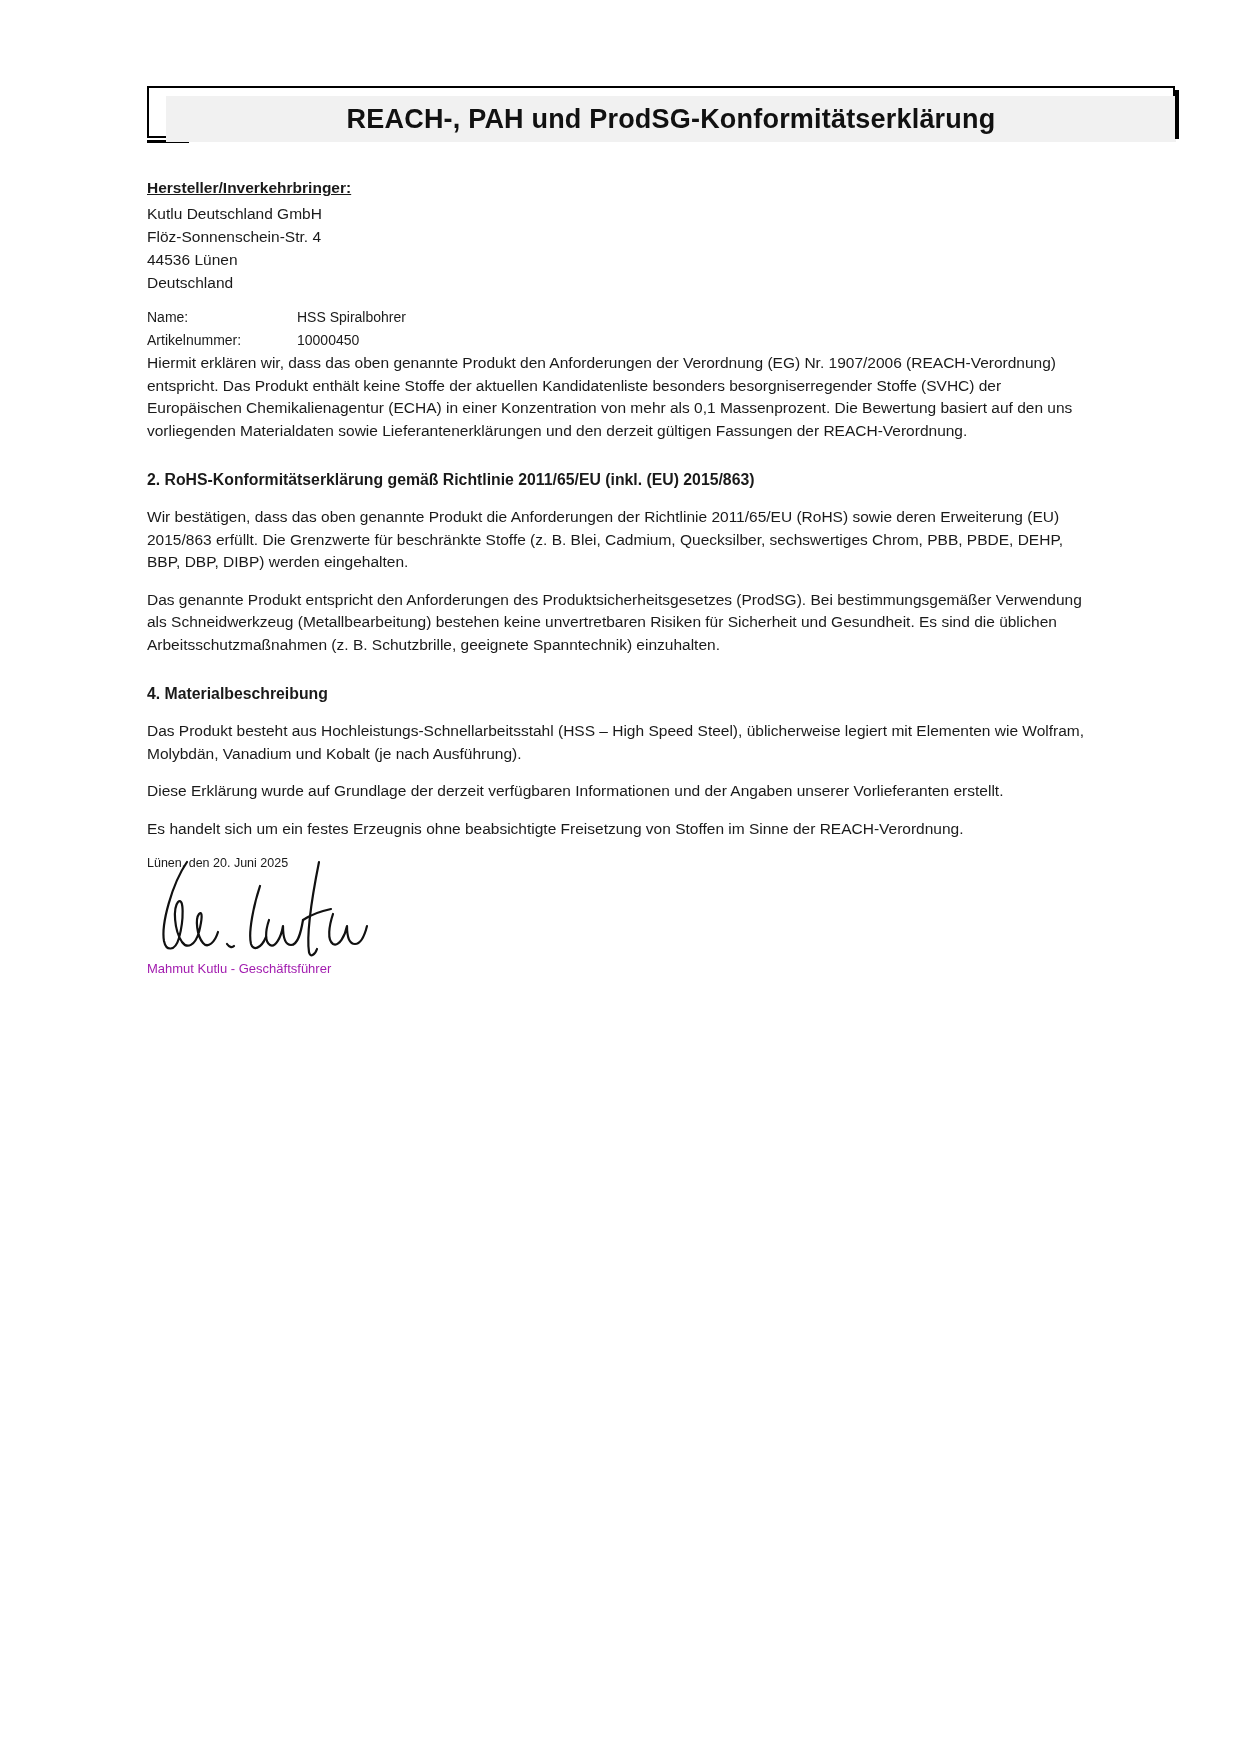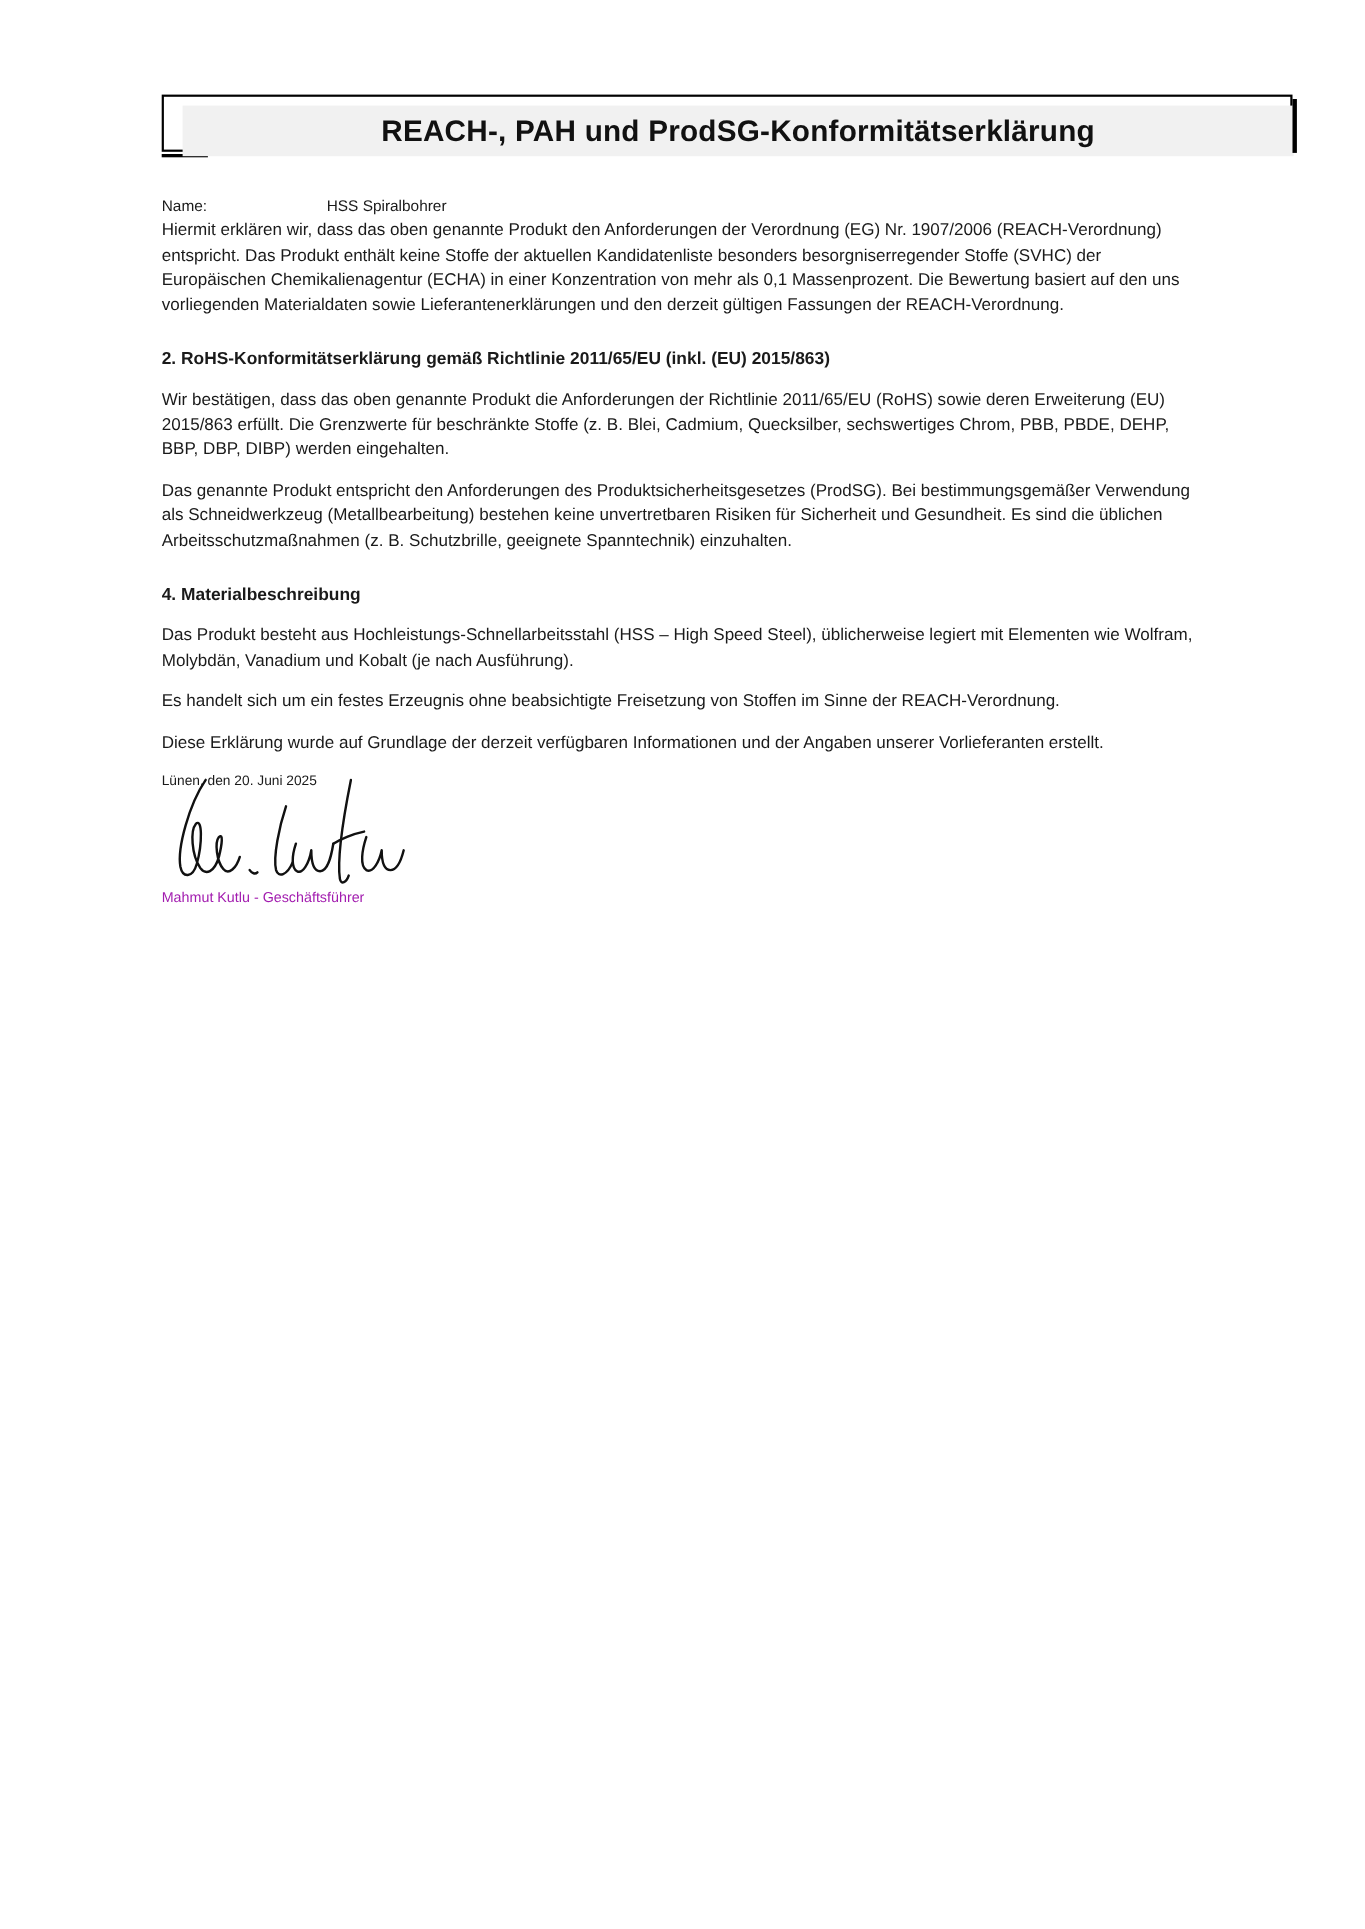--- a/index.html
+++ b/index.html
@@ -123,26 +123,37 @@
 </style>
 </head>
 <body>
 
 <div class="page">
 
   <div class="title-box">
     <div class="title-inner">REACH-, PAH und ProdSG-Konformitätserklärung</div>
   </div>
 
+  <div class="mfr-block">
+    <div class="mfr-heading">Hersteller/Inverkehrbringer:</div>
+    <div class="addr-line">Kutlu Deutschland GmbH</div>
+    <div class="addr-line">Flöz-Sonnenschein-Str. 4</div>
+    <div class="addr-line">44536 Lünen</div>
+    <div class="addr-line">Deutschland</div>
+  </div>
 
   <div class="product-block">
     <div class="kv-row">
       <span class="kv-label">Name:</span>
       <span class="kv-value">HSS Spiralbohrer</span>
     </div>
+    <div class="kv-row">
+      <span class="kv-label">Artikelnummer:</span>
+      <span class="kv-value">10000450</span>
+    </div>
   </div>
 
   <div>
     <p class="para">Hiermit erklären wir, dass das oben genannte Produkt den Anforderungen der Verordnung (EG) Nr. 1907/2006 (REACH-Verordnung) entspricht. Das Produkt enthält keine Stoffe der aktuellen Kandidatenliste besonders besorgniserregender Stoffe (SVHC) der Europäischen Chemikalienagentur (ECHA) in einer Konzentration von mehr als 0,1 Massenprozent. Die Bewertung basiert auf den uns vorliegenden Materialdaten sowie Lieferantenerklärungen und den derzeit gültigen Fassungen der REACH-Verordnung.</p>
   </div>
 
   <div>
     <div class="sec-heading">2. RoHS-Konformitätserklärung gemäß Richtlinie 2011/65/EU (inkl. (EU) 2015/863)</div>
     <p class="para">Wir bestätigen, dass das oben genannte Produkt die Anforderungen der Richtlinie 2011/65/EU (RoHS) sowie deren Erweiterung (EU) 2015/863 erfüllt. Die Grenzwerte für beschränkte Stoffe (z. B. Blei, Cadmium, Quecksilber, sechswertiges Chrom, PBB, PBDE, DEHP, BBP, DBP, DIBP) werden eingehalten.</p>
   </div>
@@ -150,22 +161,22 @@
   <div>
     <p class="para">Das genannte Produkt entspricht den Anforderungen des Produktsicherheitsgesetzes (ProdSG). Bei bestimmungsgemäßer Verwendung als Schneidwerkzeug (Metallbearbeitung) bestehen keine unvertretbaren Risiken für Sicherheit und Gesundheit. Es sind die üblichen Arbeitsschutzmaßnahmen (z. B. Schutzbrille, geeignete Spanntechnik) einzuhalten.</p>
   </div>
 
   <div>
     <div class="sec-heading">4. Materialbeschreibung</div>
     <p class="para">Das Produkt besteht aus Hochleistungs-Schnellarbeitsstahl (HSS – High Speed Steel), üblicherweise legiert mit Elementen wie Wolfram, Molybdän, Vanadium und Kobalt (je nach Ausführung).</p>
   </div>
 
   <div class="closing">
+    <p class="para">Diese Erklärung wurde auf Grundlage der derzeit verfügbaren Informationen und der Angaben unserer Vorlieferanten erstellt.</p>
     <p class="para">Es handelt sich um ein festes Erzeugnis ohne beabsichtigte Freisetzung von Stoffen im Sinne der REACH-Verordnung.</p>
-    <p class="para">Diese Erklärung wurde auf Grundlage der derzeit verfügbaren Informationen und der Angaben unserer Vorlieferanten erstellt.</p>
   </div>
 
   <div class="sig-block">
     <div class="place-date">Lünen, den 20. Juni 2025</div>
 
     <svg class="signature-svg" viewBox="0 0 215 100" fill="none" stroke="#111111" stroke-width="2.2" stroke-linecap="round" stroke-linejoin="round">
 
       <path d="M 30,4 C 15,26 4,66 7,83 C 9,93 18,94 22,80 C 27,62 27,38 21,44 C 16,50 17,72 25,84 C 30,91 38,88 42,74 C 45,62 46,52 42,56 C 38,61 40,78 46,85 C 51,91 58,84 61,74"></path>
 
       <path d="M 70,86 C 72,89 75,90 77,88"></path>

